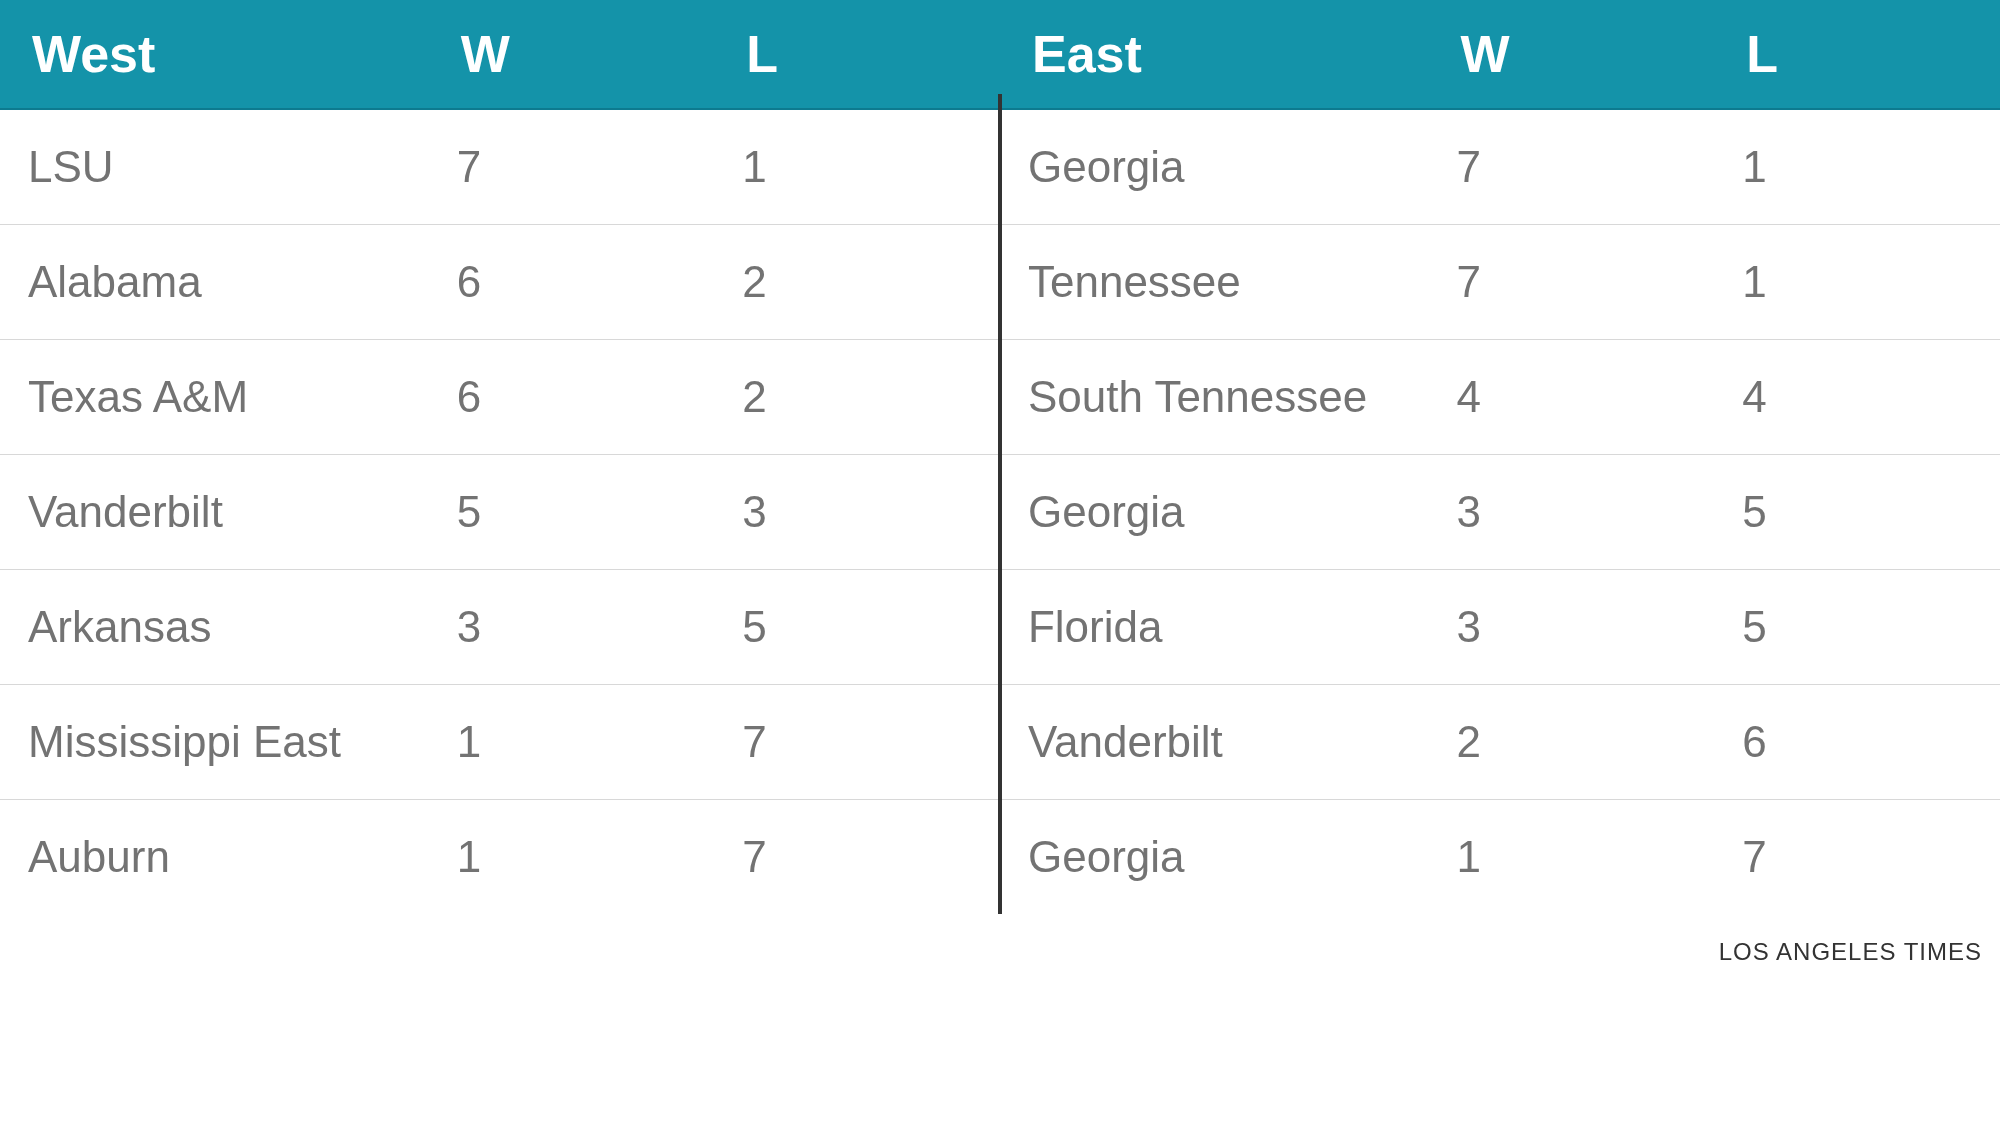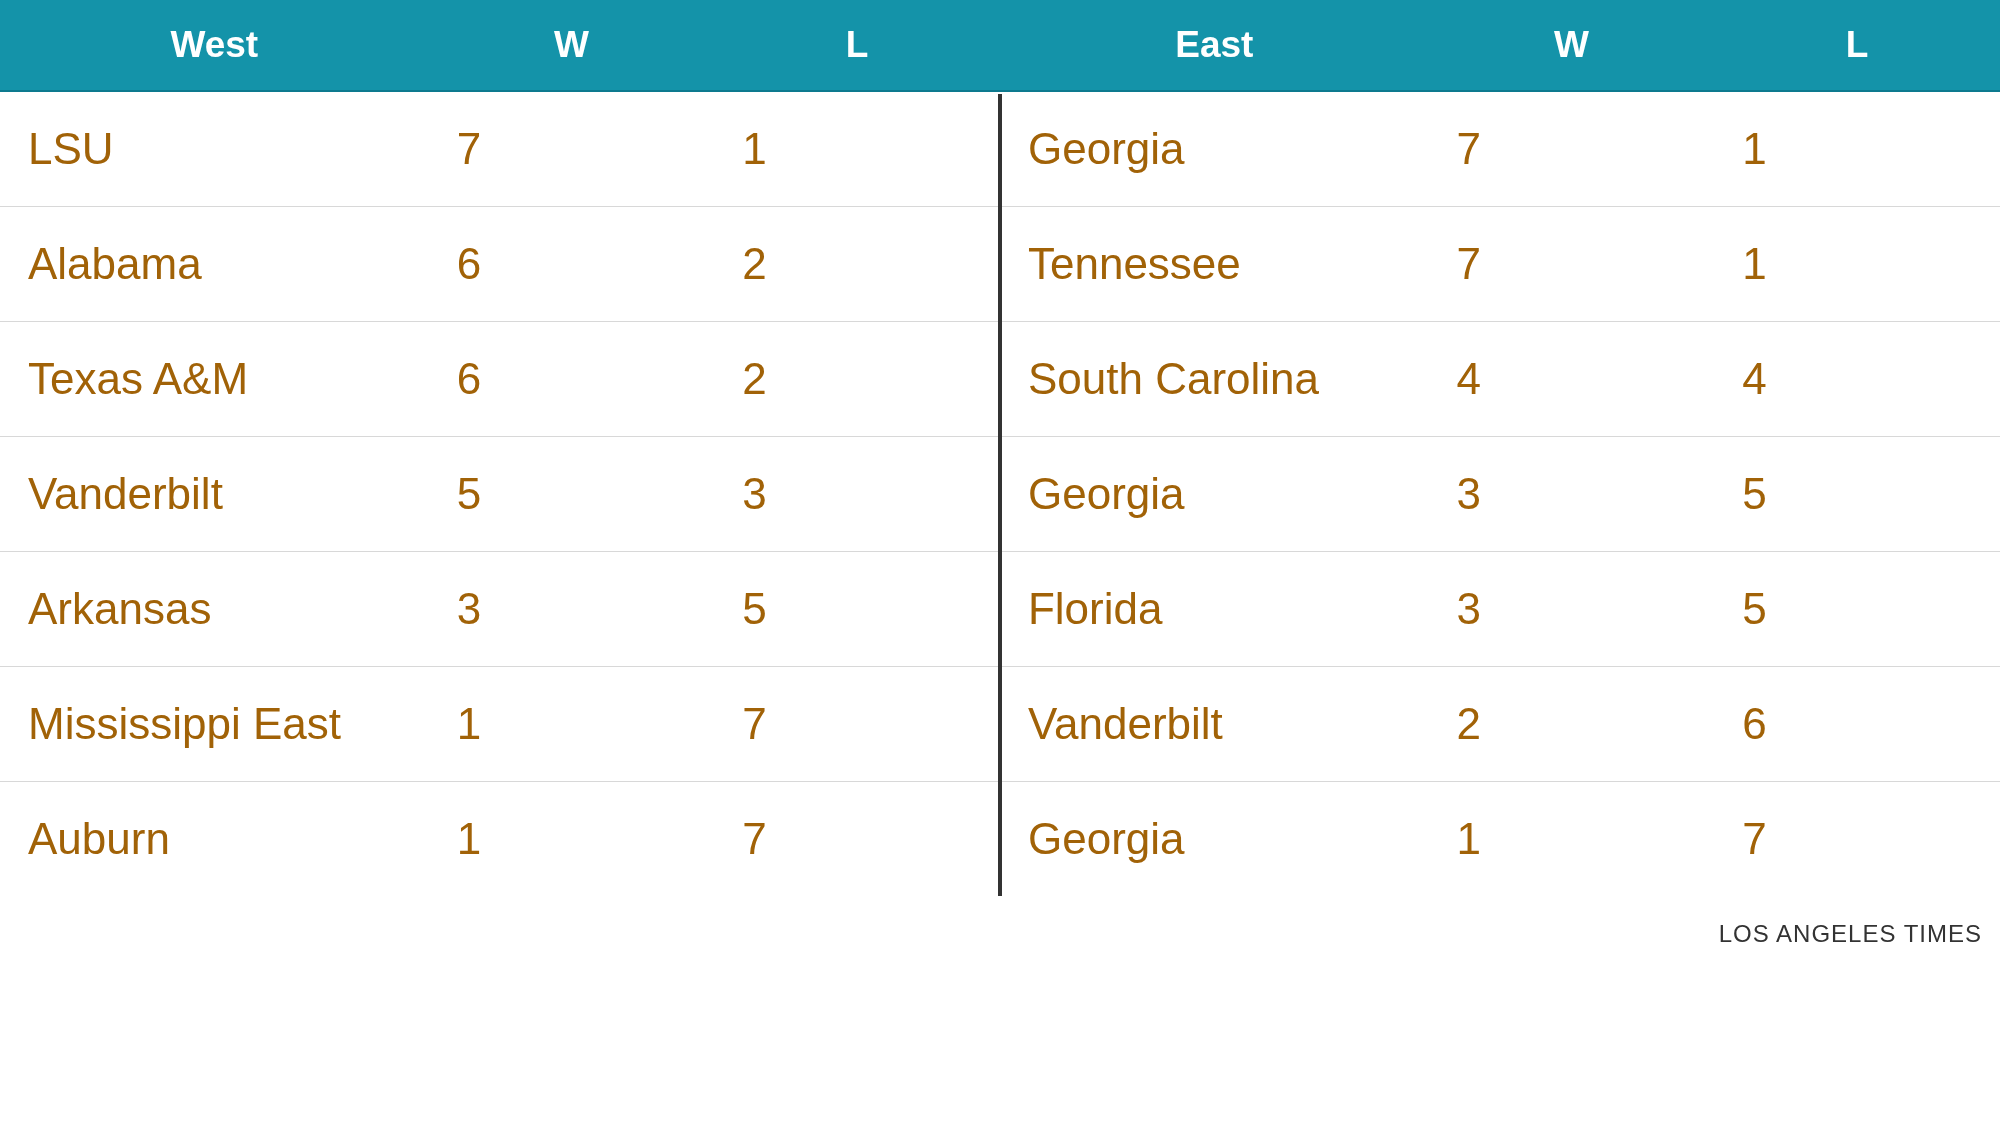--- a/index.html
+++ b/index.html
@@ -22,34 +22,34 @@
       width: 100%;
       border-collapse: collapse;
       table-layout: fixed;
     }
     thead tr {
       background-color: #1493a9;
     }
     thead th {
       color: #ffffff;
       font-weight: bold;
-      font-size: 37px;
-      text-align: center;
+      font-size: 52px;
+      text-align: left;
       padding: 24px 32px;
       font-family: -apple-system, BlinkMacSystemFont, 'Segoe UI', Helvetica, Arial, sans-serif;
     }
     thead th.team-col {
       width: 20%;
     }
     thead th.num-col {
       width: 13.33%;
     }
     tbody td {
       font-size: 44px;
-      color: #a16207;
+      color: #737373;
       padding: 32px 28px;
       border-bottom: 1px solid #d8d8d8;
       font-family: -apple-system, BlinkMacSystemFont, 'Segoe UI', Helvetica, Arial, sans-serif;
       vertical-align: middle;
     }
     tbody tr:last-child td {
       border-bottom: none;
     }
     .vertical-divider {
       position: absolute;
@@ -102,21 +102,21 @@
         <td>6</td>
         <td>2</td>
         <td>Tennessee</td>
         <td>7</td>
         <td>1</td>
       </tr>
       <tr>
         <td>Texas A&amp;M</td>
         <td>6</td>
         <td>2</td>
-        <td>South Carolina</td>
+        <td>South Tennessee</td>
         <td>4</td>
         <td>4</td>
       </tr>
       <tr>
         <td>Vanderbilt</td>
         <td>5</td>
         <td>3</td>
         <td>Georgia</td>
         <td>3</td>
         <td>5</td>

